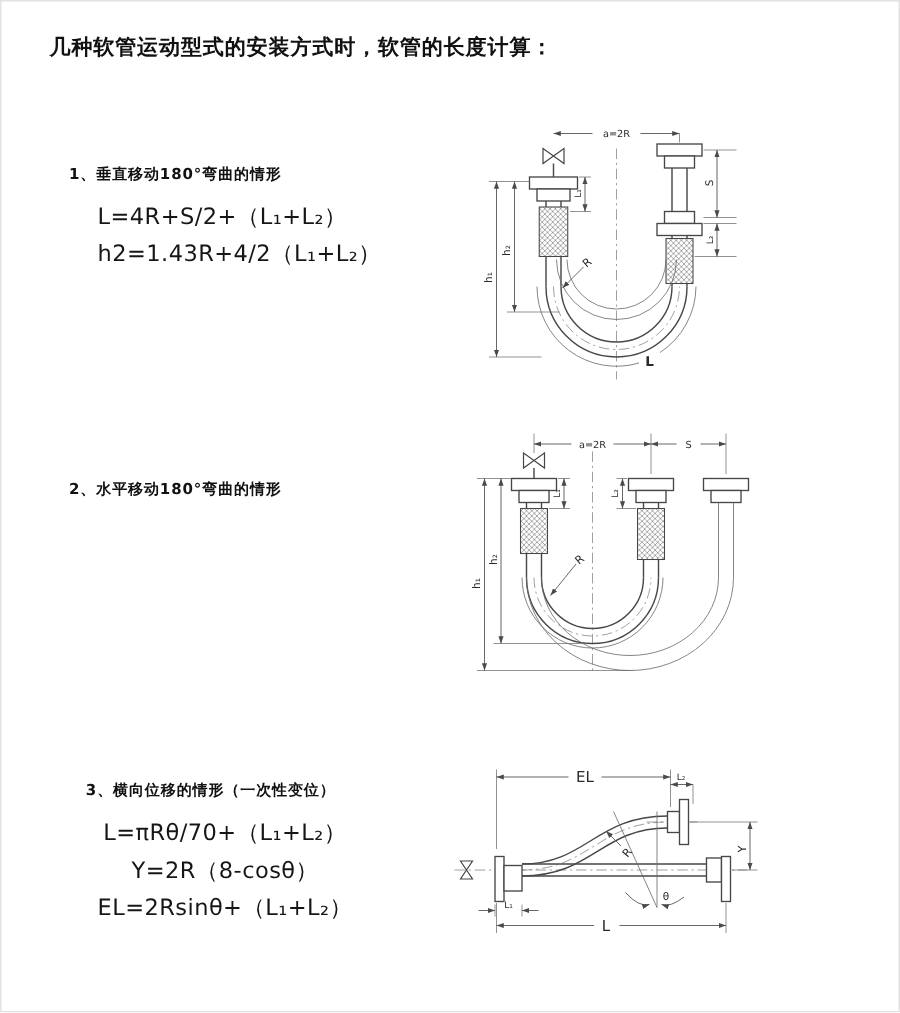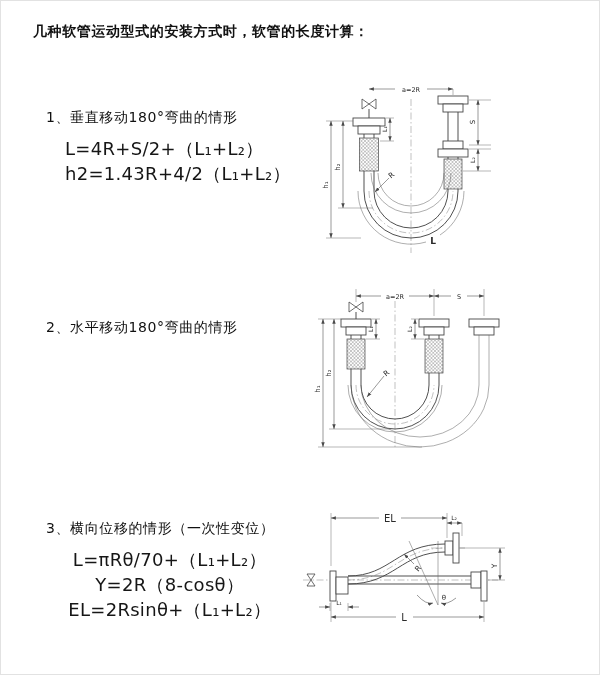--- a/index.html
+++ b/index.html
@@ -7,22 +7,22 @@
     width:600px;height:675px;position:relative;background:#ffffff;
     font-family:"DejaVu Sans","Liberation Sans",sans-serif;
     color:#1a1a1a;overflow:hidden;
   }
   .page{position:absolute;inset:0;border:1px solid #e2e2e2;background:#fff;padding-left:20px;}
   .title{
     position:absolute;left:32px;top:22px;font-size:14px;font-weight:600;
     letter-spacing:.6px;color:#111;white-space:nowrap;
   }
   .section{position:absolute;left:45px;}
-  .sec-heading{font-size:14px;font-weight:400;letter-spacing:.6px;color:#111;white-space:nowrap;}
-  .formulas{margin:9px 0 0 19px;font-size:18px;letter-spacing:.3px;color:#161616;}
+  .sec-heading{font-size:10px;font-weight:700;letter-spacing:.6px;color:#111;white-space:nowrap;}
+  .formulas{margin:9px 0 0 19px;font-size:15px;letter-spacing:.3px;color:#161616;}
   .formula{line-height:25px;white-space:nowrap;}
   svg{position:absolute;overflow:visible;}
   .draw{stroke:#474747;stroke-width:.95;fill:none;}
   .thin{stroke:#6b6b6b;stroke-width:.55;fill:none;}
   .dim{stroke:#565656;stroke-width:.6;fill:none;}
   .ext{stroke:#6e6e6e;stroke-width:.5;fill:none;}
   .cl{stroke:#808080;stroke-width:.5;fill:none;stroke-dasharray:7 2.5 1.5 2.5;}
   .flange{fill:#ffffff;stroke:#474747;stroke-width:.9;}
   .braid-bg{fill:#ffffff;stroke:none;}
   .braid{fill:url(#hatch);stroke:#474747;stroke-width:.7;}

